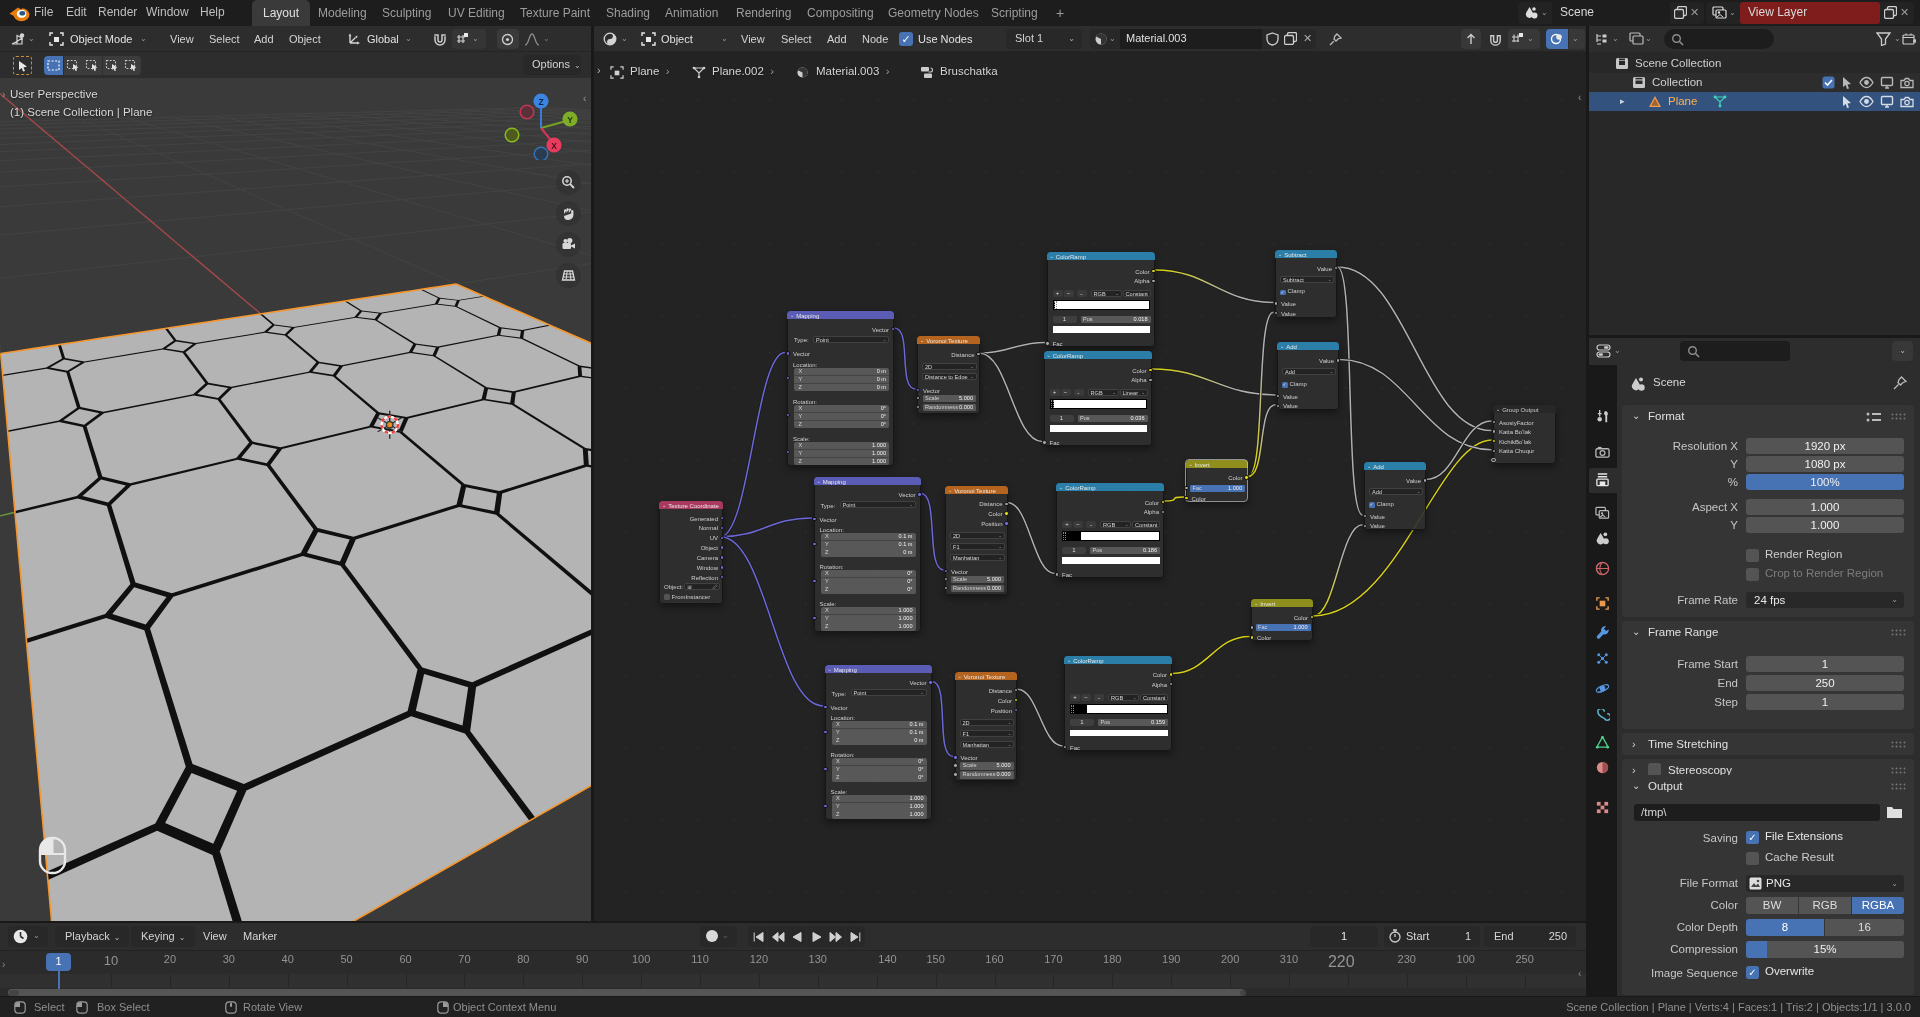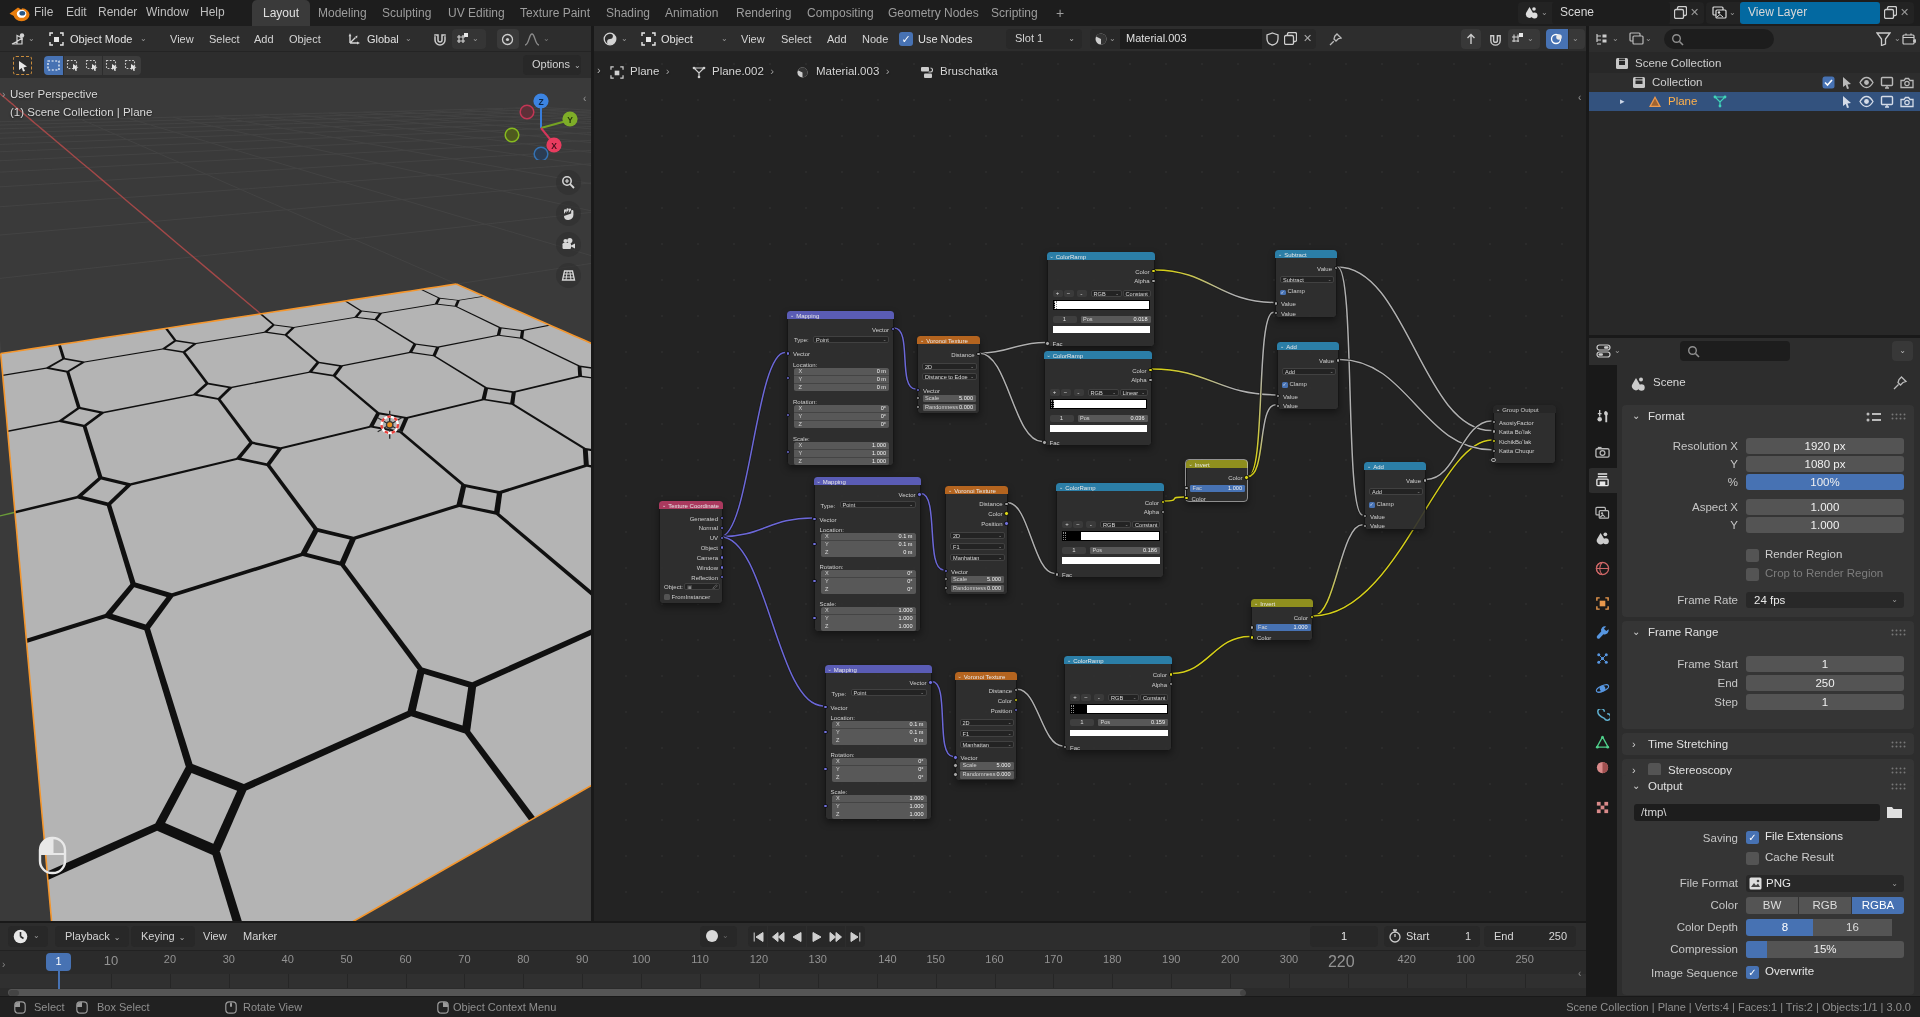--- a/index.html
+++ b/index.html
@@ -89,21 +89,21 @@
     </svg>
 <span class="abs" style="left:1690px;top:0;height:26px;line-height:25px;color:#9a9a9a;font-size:11px">✕</span>
 <div class="abs" style="left:1706px;top:2px;width:208px;height:22px;background:#232323;border-radius:4px"></div>
 <svg class="abs" style="left:1712px;top:6px" width="15" height="14" viewBox="0 0 15 14">
       <rect x="1" y="1" width="10" height="8" rx="1" fill="none" stroke="#ddd" stroke-width="1.2"></rect>
       <rect x="4" y="4" width="10" height="8" rx="1" fill="#1d1d1d" stroke="#ddd" stroke-width="1.2"></rect>
       <circle cx="7" cy="6.5" r="1.2" fill="#ddd"></circle>
       <path d="M5,11 l3,-2.5 3,2.5" stroke="#ddd" fill="none"></path>
     </svg>
 <span class="abs" style="left:1729px;top:0;height:26px;line-height:25px;font-size:8px;color:#999">⌄</span>
-<div class="abs" style="left:1740px;top:2px;width:140px;height:22px;background:#0369a1;border-radius:3px;color:#d8d8d8;font-size:12px;line-height:21px;padding-left:8px">View Layer</div>
+<div class="abs" style="left:1740px;top:2px;width:140px;height:22px;background:#7f1d1d;border-radius:3px;color:#d8d8d8;font-size:12px;line-height:21px;padding-left:8px">View Layer</div>
 <svg class="abs" style="left:1884px;top:6px" width="13" height="13" viewBox="0 0 13 13">
       <rect x="3.5" y="0.5" width="9" height="9" rx="1.5" fill="none" stroke="#cfcfcf" stroke-width="1.3"></rect>
       <rect x="0.5" y="3.5" width="9" height="9" rx="1.5" fill="#2a2a2a" stroke="#cfcfcf" stroke-width="1.3"></rect>
     </svg>
 <span class="abs" style="left:1900px;top:0;height:26px;line-height:25px;color:#9a9a9a;font-size:11px">✕</span>
 </div>
 <div class="abs" style="left:0;top:26px;width:592px;height:896px;background:#2d2d2d">
 <div class="ehead" style="left:0;top:0;width:592px;height:26px;border-bottom:1px solid #242424">
 <svg class="abs" style="left:10px;top:6px" width="16" height="14" viewBox="0 0 16 14">
         <path d="M2,12 L7,9.5 V3.5 L12,6 V12 Z M7,9.5 L12,6 M7,9.5 V12" fill="none" stroke="#d4d4d4" stroke-width="1.2"></path>
@@ -1139,21 +1139,21 @@
         </svg><span style="margin-left:20px">PNG</span><span style="position:absolute;right:6px;font-size:8px;color:#999">⌄</span></div>
       <span class="plabel" style="top:122px;left:0;width:116px">Color</span>
       <div class="abs" style="left:124px;top:122px;width:158px;height:17px;border-radius:3px;overflow:hidden;font-size:11.5px;line-height:17px;text-align:center;color:#ddd">
         <div style="position:absolute;left:0;width:52px;height:17px;background:#545454">BW</div>
         <div style="position:absolute;left:53px;width:52px;height:17px;background:#545454">RGB</div>
         <div style="position:absolute;left:106px;width:52px;height:17px;background:#4772b3;color:#fff">RGBA</div>
       </div>
       <span class="plabel" style="top:144px;left:0;width:116px">Color Depth</span>
       <div class="abs" style="left:124px;top:144px;width:158px;height:17px;border-radius:3px;overflow:hidden;font-size:11.5px;line-height:17px;text-align:center;color:#ddd">
         <div style="position:absolute;left:0;width:78px;height:17px;background:#4772b3;color:#fff">8</div>
-        <div style="position:absolute;left:67px;width:79px;height:17px;background:#545454">16</div>
+        <div style="position:absolute;left:79px;width:79px;height:17px;background:#545454">16</div>
       </div>
       <span class="plabel" style="top:166px;left:0;width:116px">Compression</span>
       <div class="abs" style="left:124px;top:166px;width:158px;height:17px;background:#545454;border-radius:3px;overflow:hidden;font-size:11.5px;line-height:17px;text-align:center;color:#f0f0f0"><div style="position:absolute;left:0;width:21px;height:17px;background:#4772b3"></div><span style="position:relative">15%</span></div>
       <span class="plabel" style="top:190px;left:0;width:116px">Image Sequence</span>
       <span class="pcheck on" style="left:124px;top:191px">✓</span>
       <span class="abs" style="left:143px;top:190px;color:#e6e6e6;font-size:11.5px">Overwrite</span>
     </div>
 </div>
 <div id="timeline">
 <div class="abs" style="left:0;top:0;width:1588px;height:29px;background:#2d2d2d;border-bottom:1px solid #222"></div>
@@ -1242,25 +1242,25 @@
 <span class="abs" style="left:974.51px;top:31px;width:40px;text-align:center;color:#939393;font-size:11px">160</span>
 <div class="abs" style="left:994.51px;top:52px;width:1px;height:14px;background:#262626"></div>
 <span class="abs" style="left:1033.4099999999999px;top:31px;width:40px;text-align:center;color:#939393;font-size:11px">170</span>
 <div class="abs" style="left:1053.4099999999999px;top:52px;width:1px;height:14px;background:#262626"></div>
 <span class="abs" style="left:1092.31px;top:31px;width:40px;text-align:center;color:#939393;font-size:11px">180</span>
 <div class="abs" style="left:1112.31px;top:52px;width:1px;height:14px;background:#262626"></div>
 <span class="abs" style="left:1151.21px;top:31px;width:40px;text-align:center;color:#939393;font-size:11px">190</span>
 <div class="abs" style="left:1171.21px;top:52px;width:1px;height:14px;background:#262626"></div>
 <span class="abs" style="left:1210.11px;top:31px;width:40px;text-align:center;color:#939393;font-size:11px">200</span>
 <div class="abs" style="left:1230.11px;top:52px;width:1px;height:14px;background:#262626"></div>
-<span class="abs" style="left:1269.01px;top:31px;width:40px;text-align:center;color:#939393;font-size:11px">300</span>
+<span class="abs" style="left:1269.01px;top:31px;width:40px;text-align:center;color:#939393;font-size:11px">310</span>
 <div class="abs" style="left:1289.01px;top:52px;width:1px;height:14px;background:#262626"></div>
 <span class="abs" style="left:1327.9099999999999px;top:31px;width:40px;text-align:left;color:#939393;font-size:16px">220</span>
 <div class="abs" style="left:1347.9099999999999px;top:52px;width:1px;height:14px;background:#262626"></div>
-<span class="abs" style="left:1386.81px;top:31px;width:40px;text-align:center;color:#939393;font-size:11px">420</span>
+<span class="abs" style="left:1386.81px;top:31px;width:40px;text-align:center;color:#939393;font-size:11px">230</span>
 <div class="abs" style="left:1406.81px;top:52px;width:1px;height:14px;background:#262626"></div>
 <span class="abs" style="left:1445.71px;top:31px;width:40px;text-align:center;color:#939393;font-size:11px">100</span>
 <div class="abs" style="left:1465.71px;top:52px;width:1px;height:14px;background:#262626"></div>
 <span class="abs" style="left:1504.61px;top:31px;width:40px;text-align:center;color:#939393;font-size:11px">250</span>
 <div class="abs" style="left:1524.61px;top:52px;width:1px;height:14px;background:#262626"></div>
 <div class="abs" style="left:58px;top:33px;width:2px;height:40px;background:#4772b3"></div>
 <div class="abs" style="left:46px;top:31px;width:25px;height:18px;background:#4772b3;border-radius:4px;color:#fff;font-size:11px;text-align:center;line-height:17px">1</div>
 <div class="abs" style="left:8px;top:67px;width:1237px;height:7px;background:#555;border-radius:4px"></div>
 <div class="abs" style="left:9px;top:67.5px;width:10px;height:6px;background:#444;border-radius:3px"></div>
 <div class="abs" style="left:1240px;top:67.5px;width:6px;height:6px;background:#444;border-radius:3px"></div>

